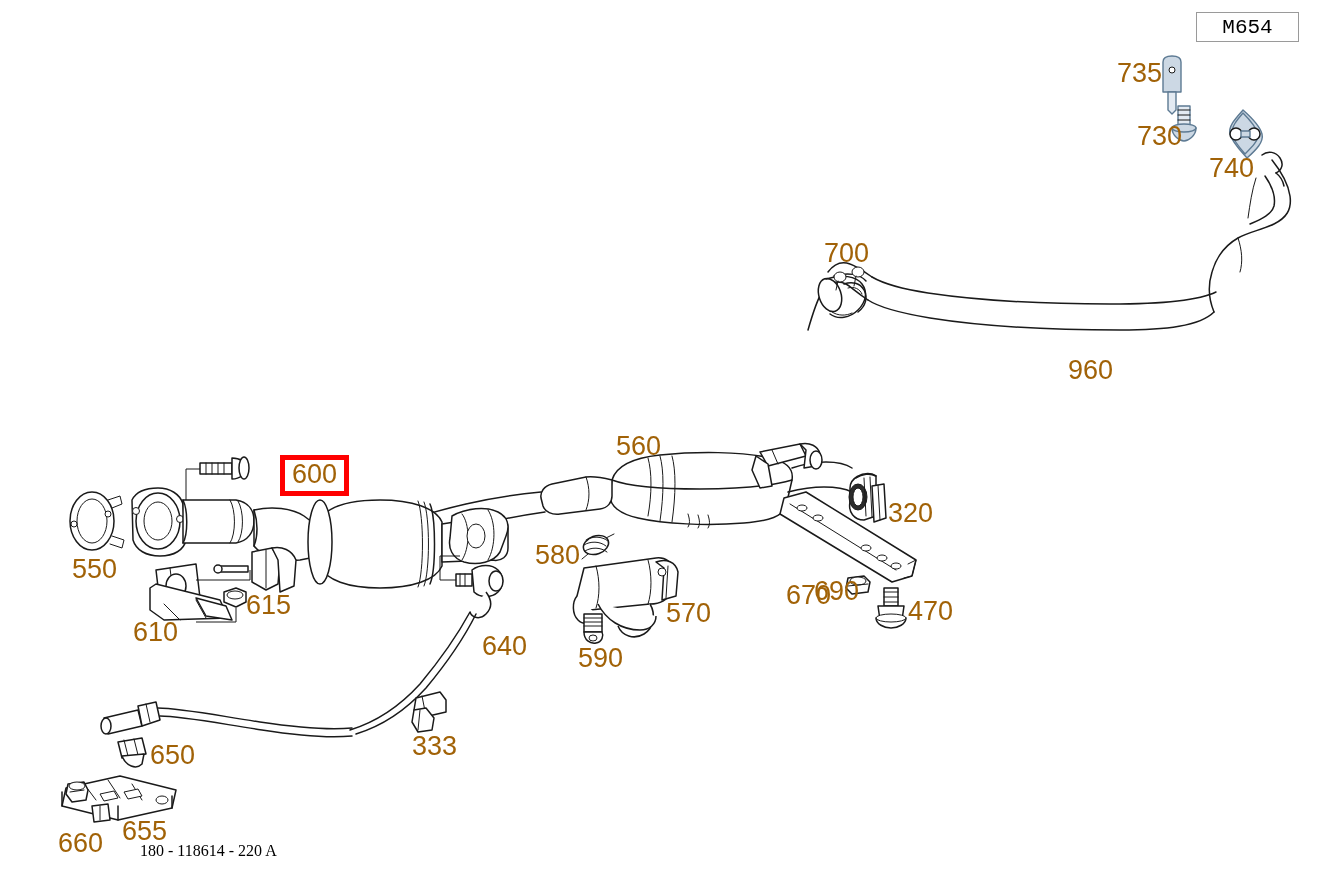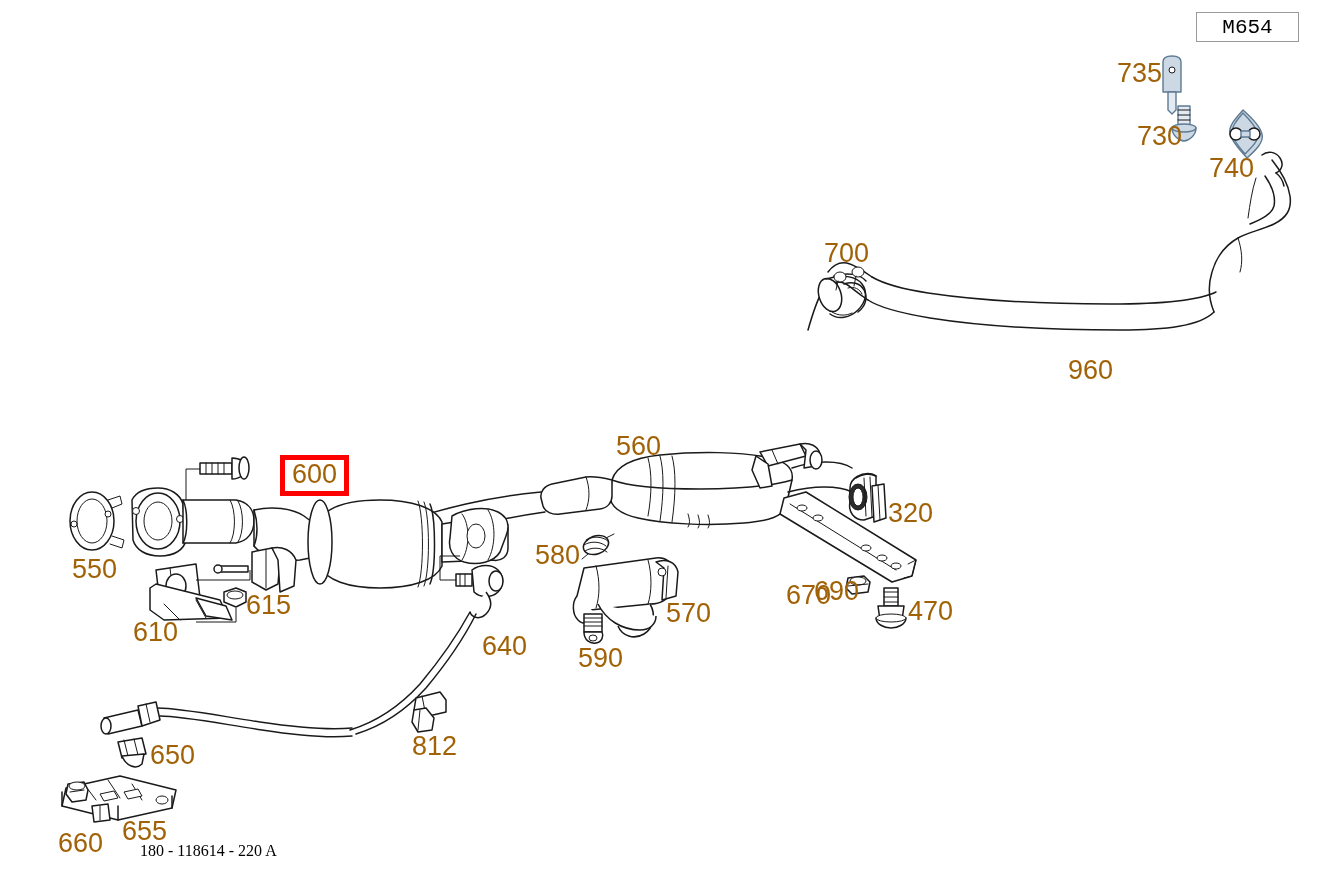--- a/index.html
+++ b/index.html
@@ -381,21 +381,21 @@
 
   <div class="part-label" style="left:72px; top:556px;">550</div>
   <div class="part-label" style="left:616px; top:433px;">560</div>
   <div class="part-label" style="left:666px; top:600px;">570</div>
   <div class="part-label" style="left:535px; top:542px;">580</div>
   <div class="part-label" style="left:578px; top:645px;">590</div>
   <div class="part-label highlight" style="left:245px; top:455px;">600</div>
   <div class="part-label" style="left:133px; top:607px;margin-top:12px;">610</div>
   <div class="part-label" style="left:246px; top:592px;">615</div>
   <div class="part-label" style="left:482px; top:633px;">640</div>
-  <div class="part-label" style="left:412px; top:733px;">812</div>
+  <div class="part-label" style="left:412px; top:733px;">333</div>
   <div class="part-label" style="left:150px; top:742px;">650</div>
   <div class="part-label" style="left:122px; top:818px;">655</div>
   <div class="part-label" style="left:58px; top:830px;">660</div>
   <div class="part-label" style="left:786px; top:546px;margin-top:36px;">670</div>
   <div class="part-label" style="left:908px; top:598px;">470</div>
   <div class="part-label" style="left:888px; top:500px;">320</div>
   <div class="part-label" style="left:814px; top:578px;">690</div>
   <div class="part-label" style="left:824px; top:240px;">700</div>
   <div class="part-label" style="left:1068px; top:357px;">960</div>
   <div class="part-label" style="left:1137px; top:123px;">730</div>

